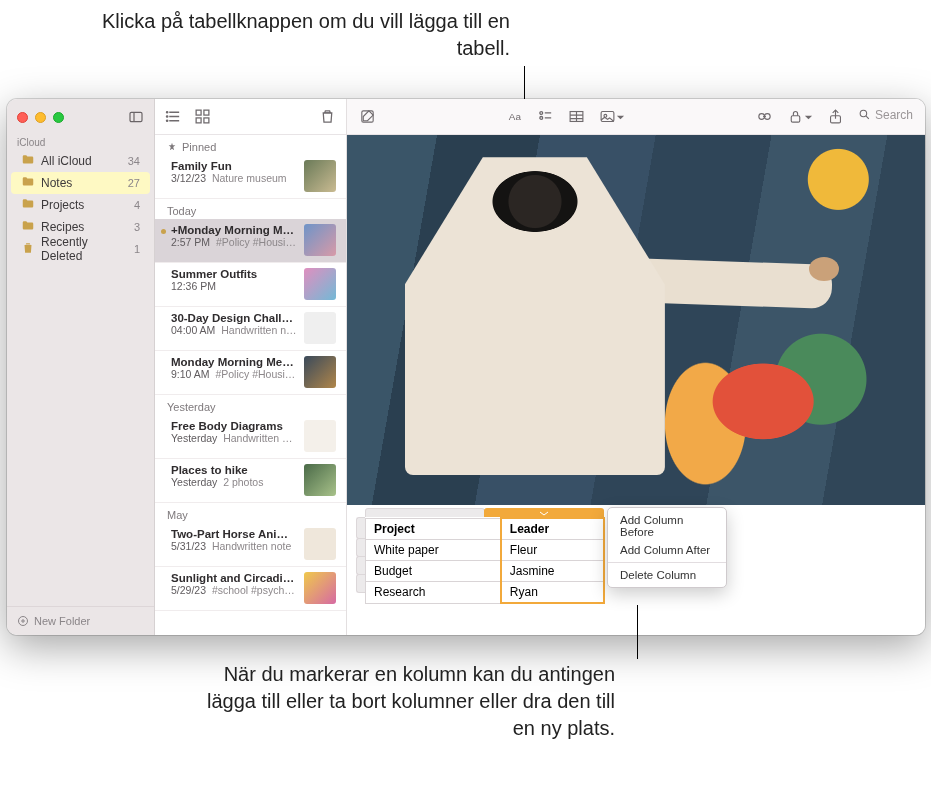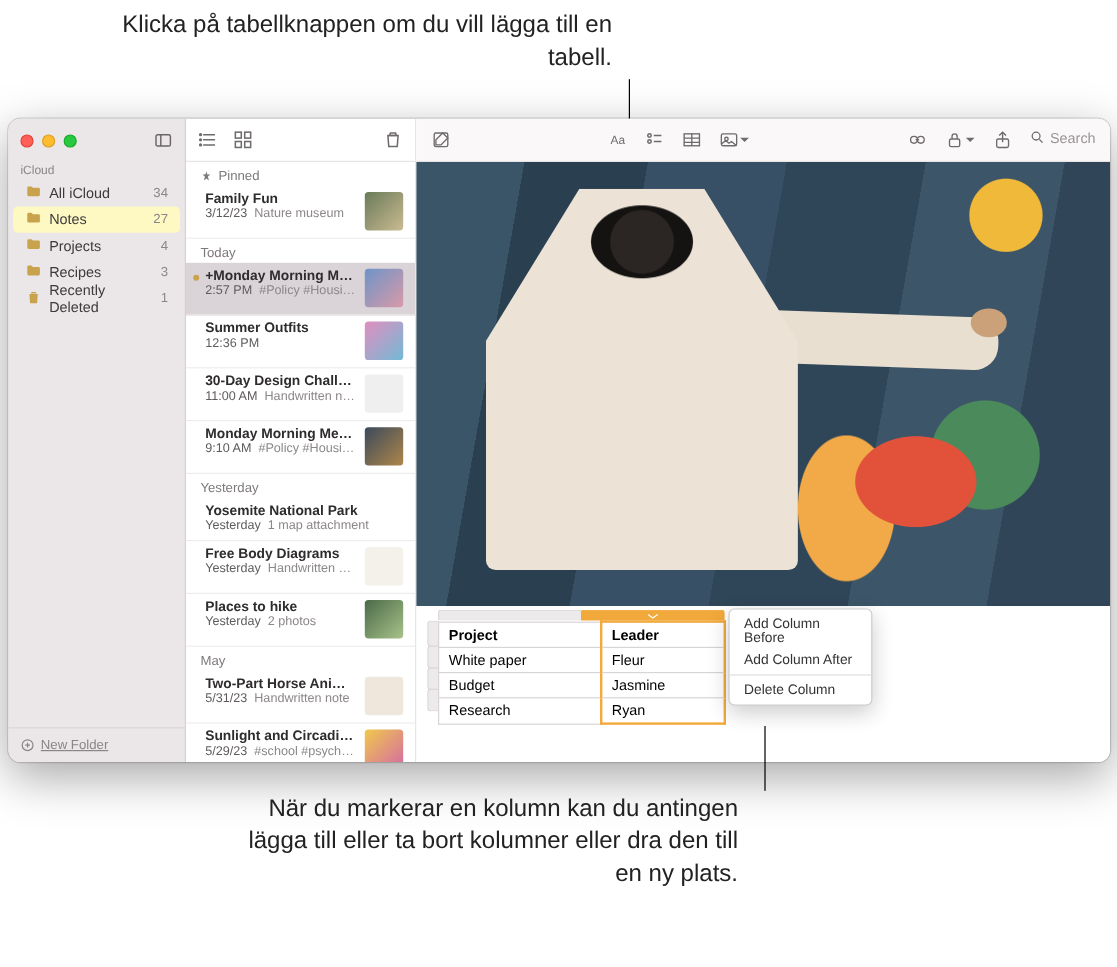--- a/index.html
+++ b/index.html
@@ -33,21 +33,21 @@
   .icon-btn svg { width: 16px; height: 16px; }
 
   .sidebar-section-label { font-size: 10px; color: #8a8588; padding: 2px 10px 2px 10px; }
   .sidebar-list { flex: 1; }
   .sidebar-item { display: flex; align-items: center; height: 22px; padding: 0 10px 0 10px; font-size: 12px; color: #3d3a3c; gap: 6px; border-radius: 4px; margin: 0 4px; }
   .sidebar-item.selected { background: #fef9c3; }
   .sidebar-item .count { margin-left: auto; font-size: 11px; color: #8b868a; }
   .folder-icon { color: #c9a24c; }
   .folder-icon svg, .trash-icon svg { width: 14px; height: 14px; }
   .trash-icon { color: #c9a24c; }
-  .sidebar-footer { padding: 8px 10px; font-size: 11px; color: #8a8588; display: flex; align-items: center; gap: 5px; border-top: 1px solid #ddd6d8; text-decoration: underline; }
+  .sidebar-footer { padding: 8px 10px; font-size: 11px; color: #8a8588; display: flex; align-items: center; gap: 5px; border-top: 1px solid #ddd6d8; }
   .sidebar-footer svg { width: 12px; height: 12px; }
 
   
   .noteslist { width: 192px; background: #fff; border-right: 1px solid #e3dfe0; display: flex; flex-direction: column; }
   .nl-toolbar { height: 36px; display: flex; align-items: center; padding: 0 10px; gap: 12px; border-bottom: 1px solid #e8e4e6; }
   .nl-toolbar .grow { flex: 1; }
   .nl-toolbar svg { width: 17px; height: 17px; color: #6f6a6d; }
 
   .nl-scroll { overflow: hidden; flex: 1; }
   .nl-section-header { font-size: 11px; font-weight: 400; color: #7e797c; padding: 6px 12px 2px; display: flex; align-items: center; gap: 5px; }
@@ -251,39 +251,33 @@
       <div class="note-row">
         <div class="txt">
           <div class="note-title">Summer Outfits</div>
           <div class="note-sub"><span class="time">12:36 PM</span></div>
         </div>
         <div class="thumb c"></div>
       </div>
       <div class="note-row">
         <div class="txt">
           <div class="note-title">30-Day Design Challen…</div>
-          <div class="note-sub"><span class="time">11:00 AM</span>&nbsp;&nbsp;<span>Handwritten note</span></div>
+          <div class="note-sub"><span class="time">04:00 AM</span>&nbsp;&nbsp;<span>Handwritten note</span></div>
         </div>
         <div class="thumb d"></div>
       </div>
       <div class="note-row">
         <div class="txt">
           <div class="note-title">Monday Morning Meeting</div>
           <div class="note-sub"><span class="time">9:10 AM</span>&nbsp;&nbsp;<span>#Policy #Housing…</span></div>
         </div>
         <div class="thumb e"></div>
       </div>
 
       <div class="nl-section-header">Yesterday</div>
-      <div class="note-row">
-        <div class="txt">
-          <div class="note-title">Yosemite National Park</div>
-          <div class="note-sub"><span class="time">Yesterday</span>&nbsp;&nbsp;<span>1 map attachment</span></div>
-        </div>
-      </div>
       <div class="note-row">
         <div class="txt">
           <div class="note-title">Free Body Diagrams</div>
           <div class="note-sub"><span class="time">Yesterday</span>&nbsp;&nbsp;<span>Handwritten note</span></div>
         </div>
         <div class="thumb f"></div>
       </div>
       <div class="note-row">
         <div class="txt">
           <div class="note-title">Places to hike</div>

